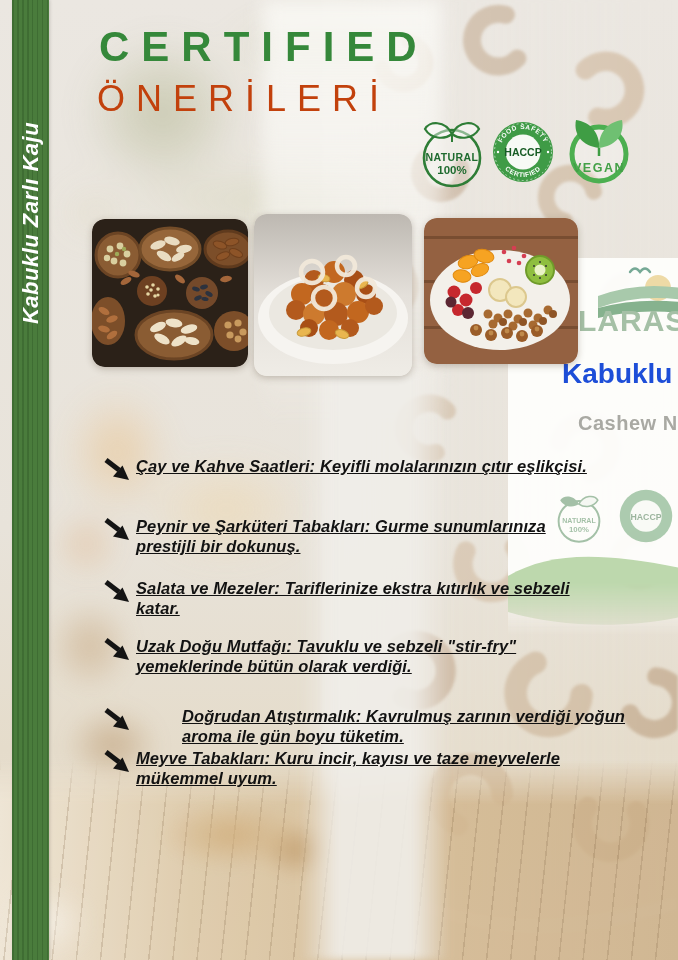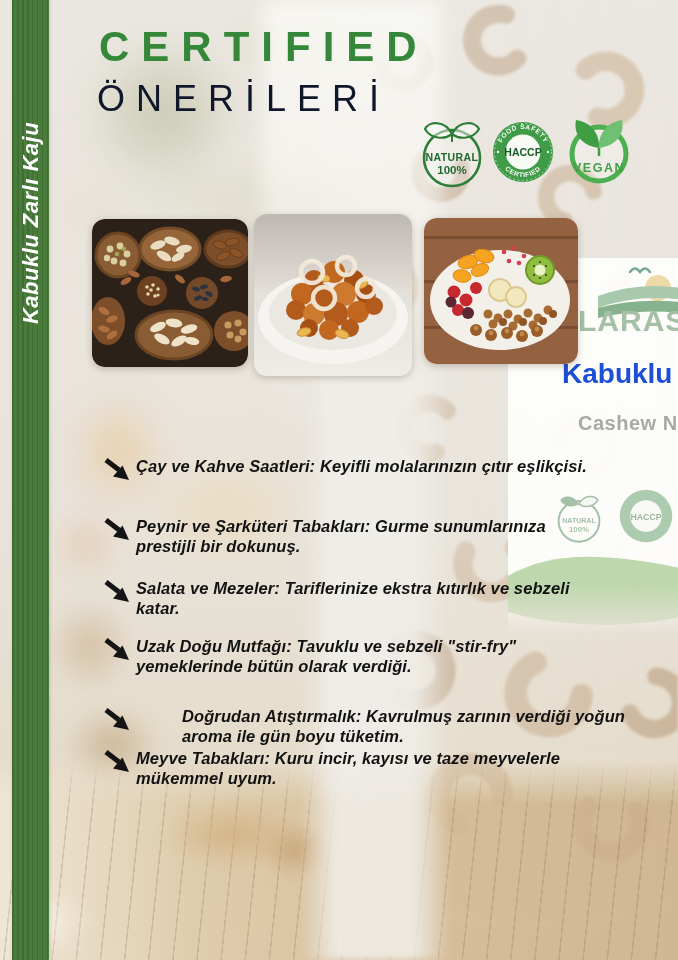--- a/index.html
+++ b/index.html
@@ -48,21 +48,21 @@
       repeating-linear-gradient(90deg, rgba(18,48,14,.20) 0 1.5px, rgba(0,0,0,0) 1.5px 5px),
       #4a7c3c;
     box-shadow:1px 0 3px rgba(0,0,0,.15);}
   .ribbon-label{position:absolute;left:18.5px;top:223px;transform:translate(-50%,-50%) rotate(-90deg);
     white-space:nowrap;color:#fff;font-size:22px;font-weight:700;font-style:italic;letter-spacing:.5px;}
 
   
   .title1{left:99px;top:25px;z-index:7;font-size:42px;line-height:44px;font-weight:700;
     letter-spacing:12px;color:#35883a;}
   .title2{left:97px;top:79px;z-index:7;font-size:36px;line-height:40px;font-weight:400;
-    letter-spacing:11px;color:#0f172a;}
+    letter-spacing:11px;color:#c2410c;}
 
   
   .badge{z-index:7;}
   .photo{z-index:5;border-radius:13px;box-shadow:0 2px 7px rgba(60,40,20,.25);}
   .package{left:508px;top:258px;width:192px;height:378px;z-index:4;
     background:rgba(253,253,251,.97);border-top-left-radius:52px 60px;
     -webkit-mask-image:linear-gradient(180deg,#000 86%,transparent 100%);
     mask-image:linear-gradient(180deg,#000 86%,transparent 100%);}
   .pkg-logo{position:absolute;left:88px;top:2px;}
   .pkg-brand{position:absolute;left:70px;top:46px;font-size:30px;font-weight:700;
@@ -71,21 +71,21 @@
     color:#1d4ed8;white-space:nowrap;}
   .pkg-sub{position:absolute;left:70px;top:154px;font-size:20px;font-weight:700;
     letter-spacing:.5px;color:#a9a9a3;white-space:nowrap;}
   .pkg-mini{position:absolute;opacity:.55;}
   .pkg-wave{position:absolute;left:0;top:288px;}
 
   
   .suggestion{position:absolute;left:102px;z-index:7;display:flex;align-items:flex-start;gap:4px;}
   .arrow-ic{flex:0 0 auto;margin-top:1px;}
   .suggestion-text{font-size:16.5px;line-height:1.22;font-weight:700;font-style:italic;
-    color:#121212;letter-spacing:.1px;}
+    color:#121212;letter-spacing:.1px;text-decoration:underline;}
 </style>
 </head>
 <body>
 
 <div class="canvas">
 
   <div class="abs bg-base"></div>
 
   <svg class="abs bg-cashews" width="356" height="960" viewBox="0 0 356 960">
     <defs>

